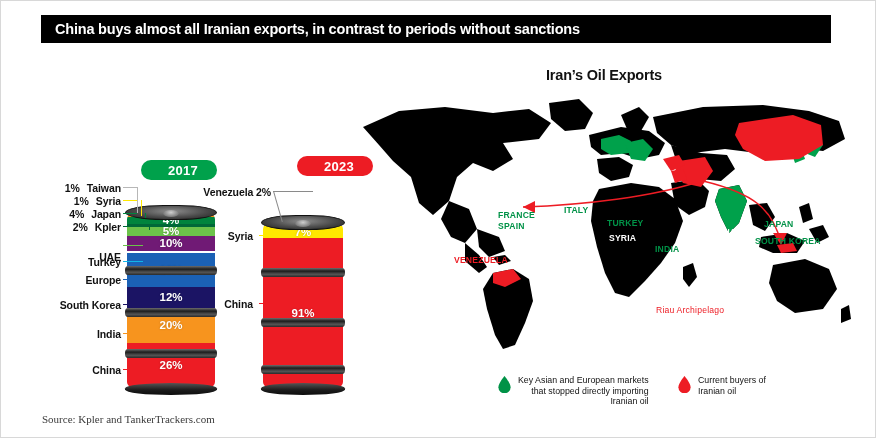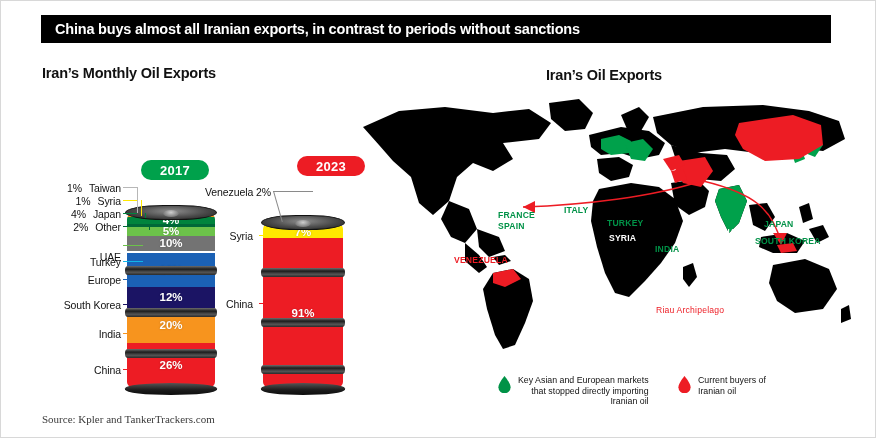--- a/index.html
+++ b/index.html
@@ -22,21 +22,21 @@
 
   
   .left-title{
     position:absolute;left:41px;top:64px;width:260px;
     font-size:14.5px;font-weight:bold;color:#111;line-height:17px;
     letter-spacing:-0.2px;
   }
   .badge{
     position:absolute;border-radius:10px;color:#fff;font-weight:bold;
     font-size:13px;display:flex;align-items:center;justify-content:center;
-    height:20px;width:68px;letter-spacing:0.3px;
+    height:20px;width:68px;letter-spacing:0.3px;padding-left:8px;
   }
   .badge-2017{left:140px;top:159px;background:#00a14b;}
   .badge-2023{left:296px;top:155px;background:#ed1c24;}
 
   
   .barrel{position:absolute;}
   .barrel .body{position:absolute;left:0;top:0;width:100%;height:100%;overflow:hidden;
     border-radius:7px/6px;}
   .seg{position:absolute;left:0;width:100%;}
   .seg .pct{
@@ -61,21 +61,21 @@
   }
   .base{
     position:absolute;left:-2px;width:calc(100% + 4px);height:12px;
     background:linear-gradient(180deg,#555 0%,#1b1b1b 60%,#0d0d0d 100%);
     border-radius:50%/45%;
   }
 
   
   .lbl{
     position:absolute;text-align:right;font-size:10.5px;color:#111;
-    white-space:nowrap;font-weight:normal;letter-spacing:-0.1px;
+    white-space:nowrap;font-weight:bold;letter-spacing:-0.1px;
   }
   .lbl .p{display:inline-block;width:22px;text-align:left;}
   .leader{position:absolute;height:1.4px;}
   .leader-v{position:absolute;width:1.4px;}
 
   
   .right-title{
     position:absolute;left:545px;top:66px;font-size:14.5px;font-weight:bold;
     color:#111;letter-spacing:-0.2px;
   }
@@ -100,38 +100,37 @@
   }
 </style>
 </head>
 <body>
 
 <div class="headline-bar">
   <span class="txt">China buys almost all Iranian exports, in contrast to periods without sanctions</span>
 </div>
 
 <div class="left-title" id="left-title">
-    <div>Iran’s Monthly Oil Exports</div>
   </div>
 
 <div class="badge badge-2017">2017</div>
 <div class="badge badge-2023">2023</div>
 
 <div class="barrel" id="barrel-2017" style="left:126px;top:212px;width:88px;height:175px;">
     <div class="body">
       <div class="seg" style="top: 0px; height: 1.75px; background: rgb(255, 232, 0);"></div>
       <div class="seg" style="top: 1.75px; height: 1.75px; background: rgb(247, 148, 30);"></div>
       <div class="seg" style="top: 3.5px; height: 7px; background: rgb(0, 132, 61);">
         <span class="pct">4%</span>
       </div>
       <div class="seg" style="top: 10.5px; height: 3.5px; background: rgb(0, 104, 56);"></div>
       <div class="seg" style="top: 14px; height: 8.75px; background: rgb(108, 194, 74);">
         <span class="pct">5%</span>
       </div>
-      <div class="seg" style="top: 22.75px; height: 15px; background: #737373;">
+      <div class="seg" style="top: 22.75px; height: 15px; background: #701a75;">
         <span class="pct">10%</span>
       </div>
       <div class="seg" style="top: 40.25px; height: 33.25px; background: rgb(27, 97, 181);">
         <span class="pct">19%</span>
       </div>
       <div class="seg" style="top: 73.5px; height: 21px; background: rgb(27, 20, 100);">
         <span class="pct">12%</span>
       </div>
       <div class="seg" style="top: 94.5px; height: 35px; background: rgb(247, 148, 30);">
         <span class="pct">20%</span>
@@ -164,21 +163,21 @@
     <div class="base" style="top: 160px;"></div>
   </div>
 
 <div id="labels-2017">
     <div class="lbl" style="left: 34px; width: 86px; top: 181px;"><span class="p">1%</span><span>Taiwan</span></div>
     <div class="leader" style="left: 122px; width: 14px; top: 186px; background: rgb(183, 183, 183);"></div>
     <div class="lbl" style="left: 34px; width: 86px; top: 194px;"><span class="p">1%</span><span>Syria</span></div>
     <div class="leader" style="left: 122px; width: 14px; top: 199px; background: rgb(255, 232, 0);"></div>
     <div class="lbl" style="left: 34px; width: 86px; top: 207px;"><span class="p">4%</span><span>Japan</span></div>
     <div class="leader" style="left: 122px; width: 14px; top: 212px; background: rgb(0, 132, 61);"></div>
-    <div class="lbl" style="left: 34px; width: 86px; top: 220px;"><span class="p">2%</span><span>Other</span></div>
+    <div class="lbl" style="left: 34px; width: 86px; top: 220px;"><span class="p">2%</span><span>Kpler</span></div>
     <div class="leader" style="left: 122px; width: 14px; top: 225px; background: rgb(0, 104, 56);"></div>
     <div class="lbl" style="left: 34px; width: 86px; top: 250px;"><span>UAE</span></div>
     <div class="leader" style="left: 122px; width: 20px; top: 244px; background: rgb(108, 194, 74);"></div>
     <div class="lbl" style="left: 34px; width: 86px; top: 255px;"><span>Turkey</span></div>
     <div class="leader" style="left: 122px; width: 20px; top: 260px; background: rgb(18, 181, 232);"></div>
     <div class="lbl" style="left: 34px; width: 86px; top: 273px;"><span>Europe</span></div>
     <div class="leader" style="left: 122px; width: 20px; top: 278px; background: rgb(27, 97, 181);"></div>
     <div class="lbl" style="left: 34px; width: 86px; top: 298px;"><span>South Korea</span></div>
     <div class="leader" style="left: 122px; width: 20px; top: 303px; background: rgb(27, 20, 100);"></div>
     <div class="lbl" style="left: 34px; width: 86px; top: 327px;"><span>India</span></div>

